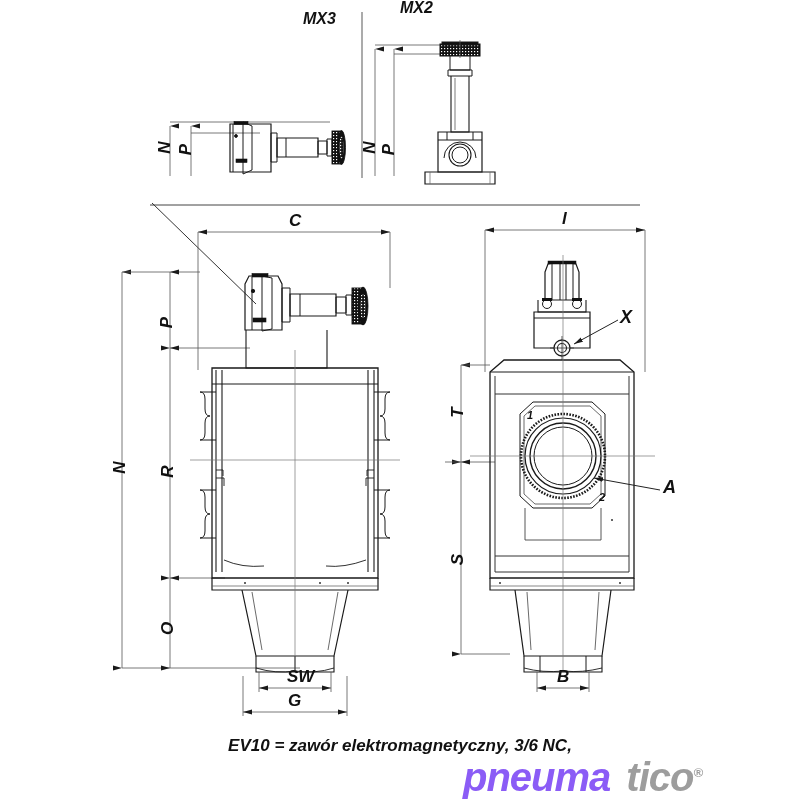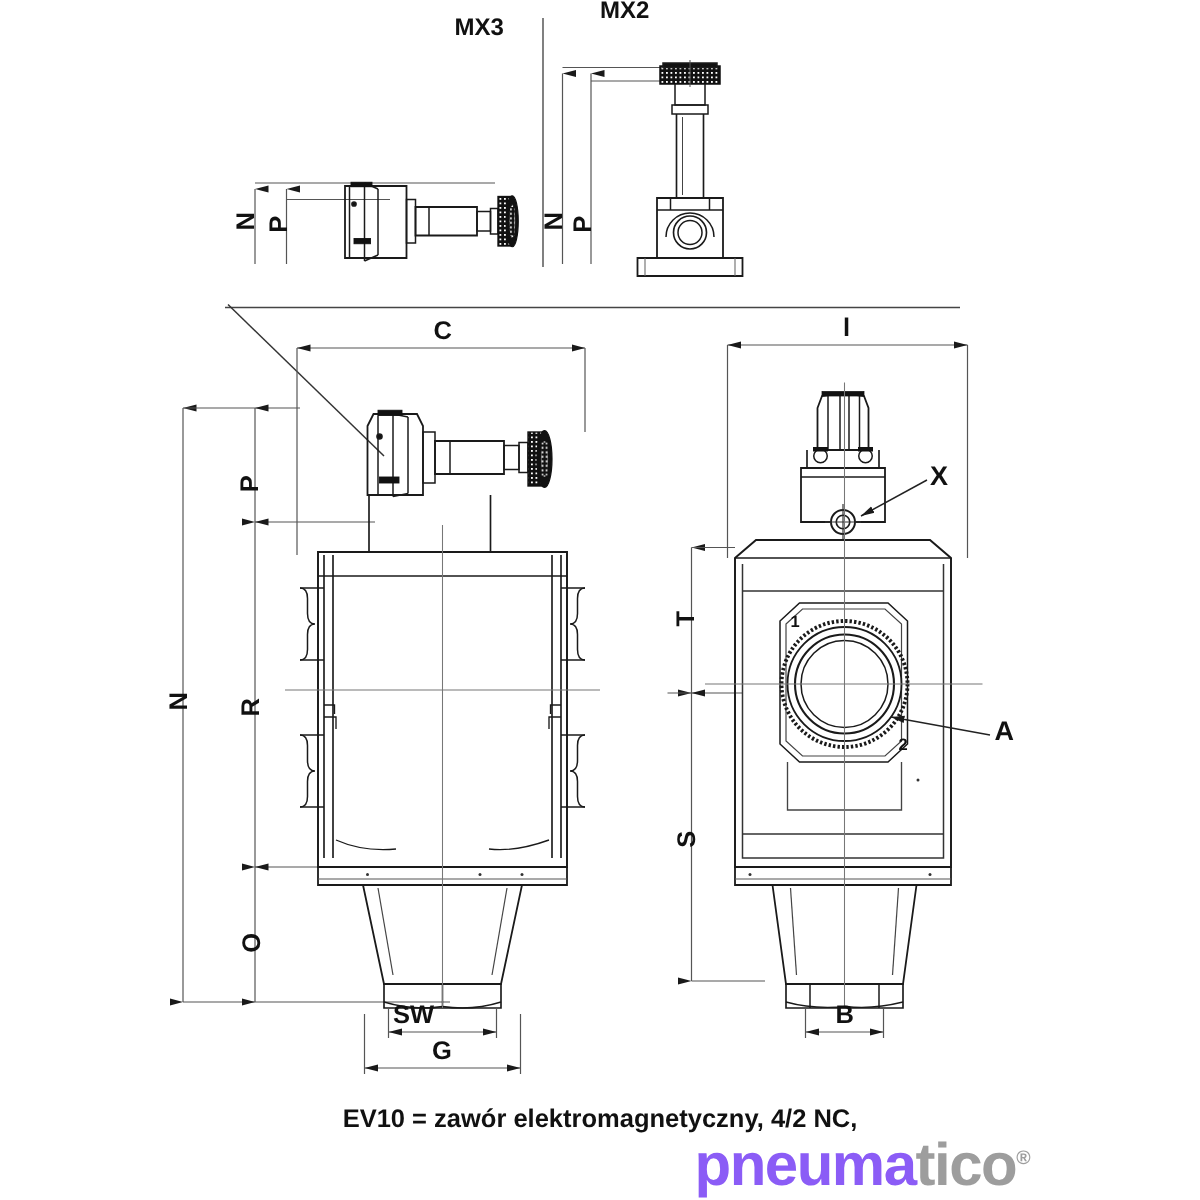--- a/index.html
+++ b/index.html
@@ -1,35 +1,35 @@
 <!DOCTYPE html>
 <html><head>
 <meta charset="utf-8">
 <title>EV10 Valve Technical Drawing</title>
 <style>
   html,body{margin:0;padding:0;background:#ffffff;}
   body{width:800px;height:800px;position:relative;overflow:hidden;
        font-family:"Liberation Sans","DejaVu Sans",sans-serif;color:#1a1a1a;}
-  #stage{position:absolute;inset:0;width:800px;height:800px;}
+  #stage{position:absolute;inset:0;width:800px;height:800px;font-style:italic;}
   svg.drawing{position:absolute;left:0;top:0;width:800px;height:800px;}
 
   .lbl{position:absolute;font-weight:bold;color:#111;line-height:1;white-space:nowrap;}
   .lbl-view{font-size:16px;}
   .lbl-dim{font-size:17px;}
   .lbl-dim.rot{transform:rotate(-90deg);transform-origin:50% 50%;}
   .lbl-call{font-size:18px;font-weight:bold;}
 
   #caption{position:absolute;left:0;top:735px;width:800px;text-align:center;
            font-size:17px;font-weight:bold;line-height:1.35;color:#111;}
   #caption div{white-space:nowrap;}
 
   #watermark{position:absolute;left:463px;top:757px;font-size:40px;font-weight:bold;
              letter-spacing:-1px;line-height:1;z-index:6;}
   #watermark .wm-a{color:#8b5cf6;}
-  #watermark .wm-b{color:#9d9d9d;}
+  #watermark .wm-b{color:#9d9d9d;margin-left:16px;}
   #watermark .wm-r{color:#9d9d9d;font-size:13px;vertical-align:super;letter-spacing:0;}
 </style>
 </head>
 <body>
 
 <div id="stage">
 
   <svg class="drawing" viewBox="0 0 800 800">
     <defs>
       <marker id="arrL" markerWidth="10" markerHeight="8" refX="9" refY="4" orient="auto" markerUnits="userSpaceOnUse">
@@ -356,32 +356,32 @@
   <div class="lbl lbl-dim rot" style="left:158px;top:139px;">N</div>
   <div class="lbl lbl-dim rot" style="left:180px;top:141px;">P</div>
   <div class="lbl lbl-dim rot" style="left:363px;top:139px;">N</div>
   <div class="lbl lbl-dim rot" style="left:383px;top:141px;">P</div>
 
   <div class="lbl lbl-dim" style="left:289px;top:212px;">C</div>
   <div class="lbl lbl-dim rot" style="left:113px;top:459px;">N</div>
   <div class="lbl lbl-dim rot" style="left:161px;top:314px;">P</div>
   <div class="lbl lbl-dim rot" style="left:161px;top:463px;">R</div>
   <div class="lbl lbl-dim rot" style="left:161px;top:620px;">O</div>
-  <div class="lbl lbl-dim" style="left:262px;top:668px;">SW</div>
+  <div class="lbl lbl-dim" style="left:287px;top:668px;">SW</div>
   <div class="lbl lbl-dim" style="left:288px;top:692px;">G</div>
 
   <div class="lbl lbl-dim" style="left:562px;top:210px;">l</div>
   <div class="lbl lbl-dim rot" style="left:452px;top:404px;">T</div>
   <div class="lbl lbl-dim rot" style="left:452px;top:551px;">S</div>
   <div class="lbl lbl-dim" style="left:557px;top:668px;">B</div>
 
   <div class="lbl lbl-call" style="left:620px;top:308px;">X</div>
   <div class="lbl lbl-call" style="left:663px;top:478px;">A</div>
   <div class="lbl" style="left:527px;top:410px;font-size:11px;">1</div>
   <div class="lbl" style="left:599px;top:492px;font-size:11px;">2</div>
 
   <div id="caption">
-    <div>EV10 = zawór elektromagnetyczny, 4/2 NC,</div>
+    <div>EV10 = zawór elektromagnetyczny, 3/6 NC,</div>
   </div>
 
   <div id="watermark"><span class="wm-a">pneuma</span><span class="wm-b">tico</span><span class="wm-r">®</span></div>
 
 </div>
 
 </body></html>

